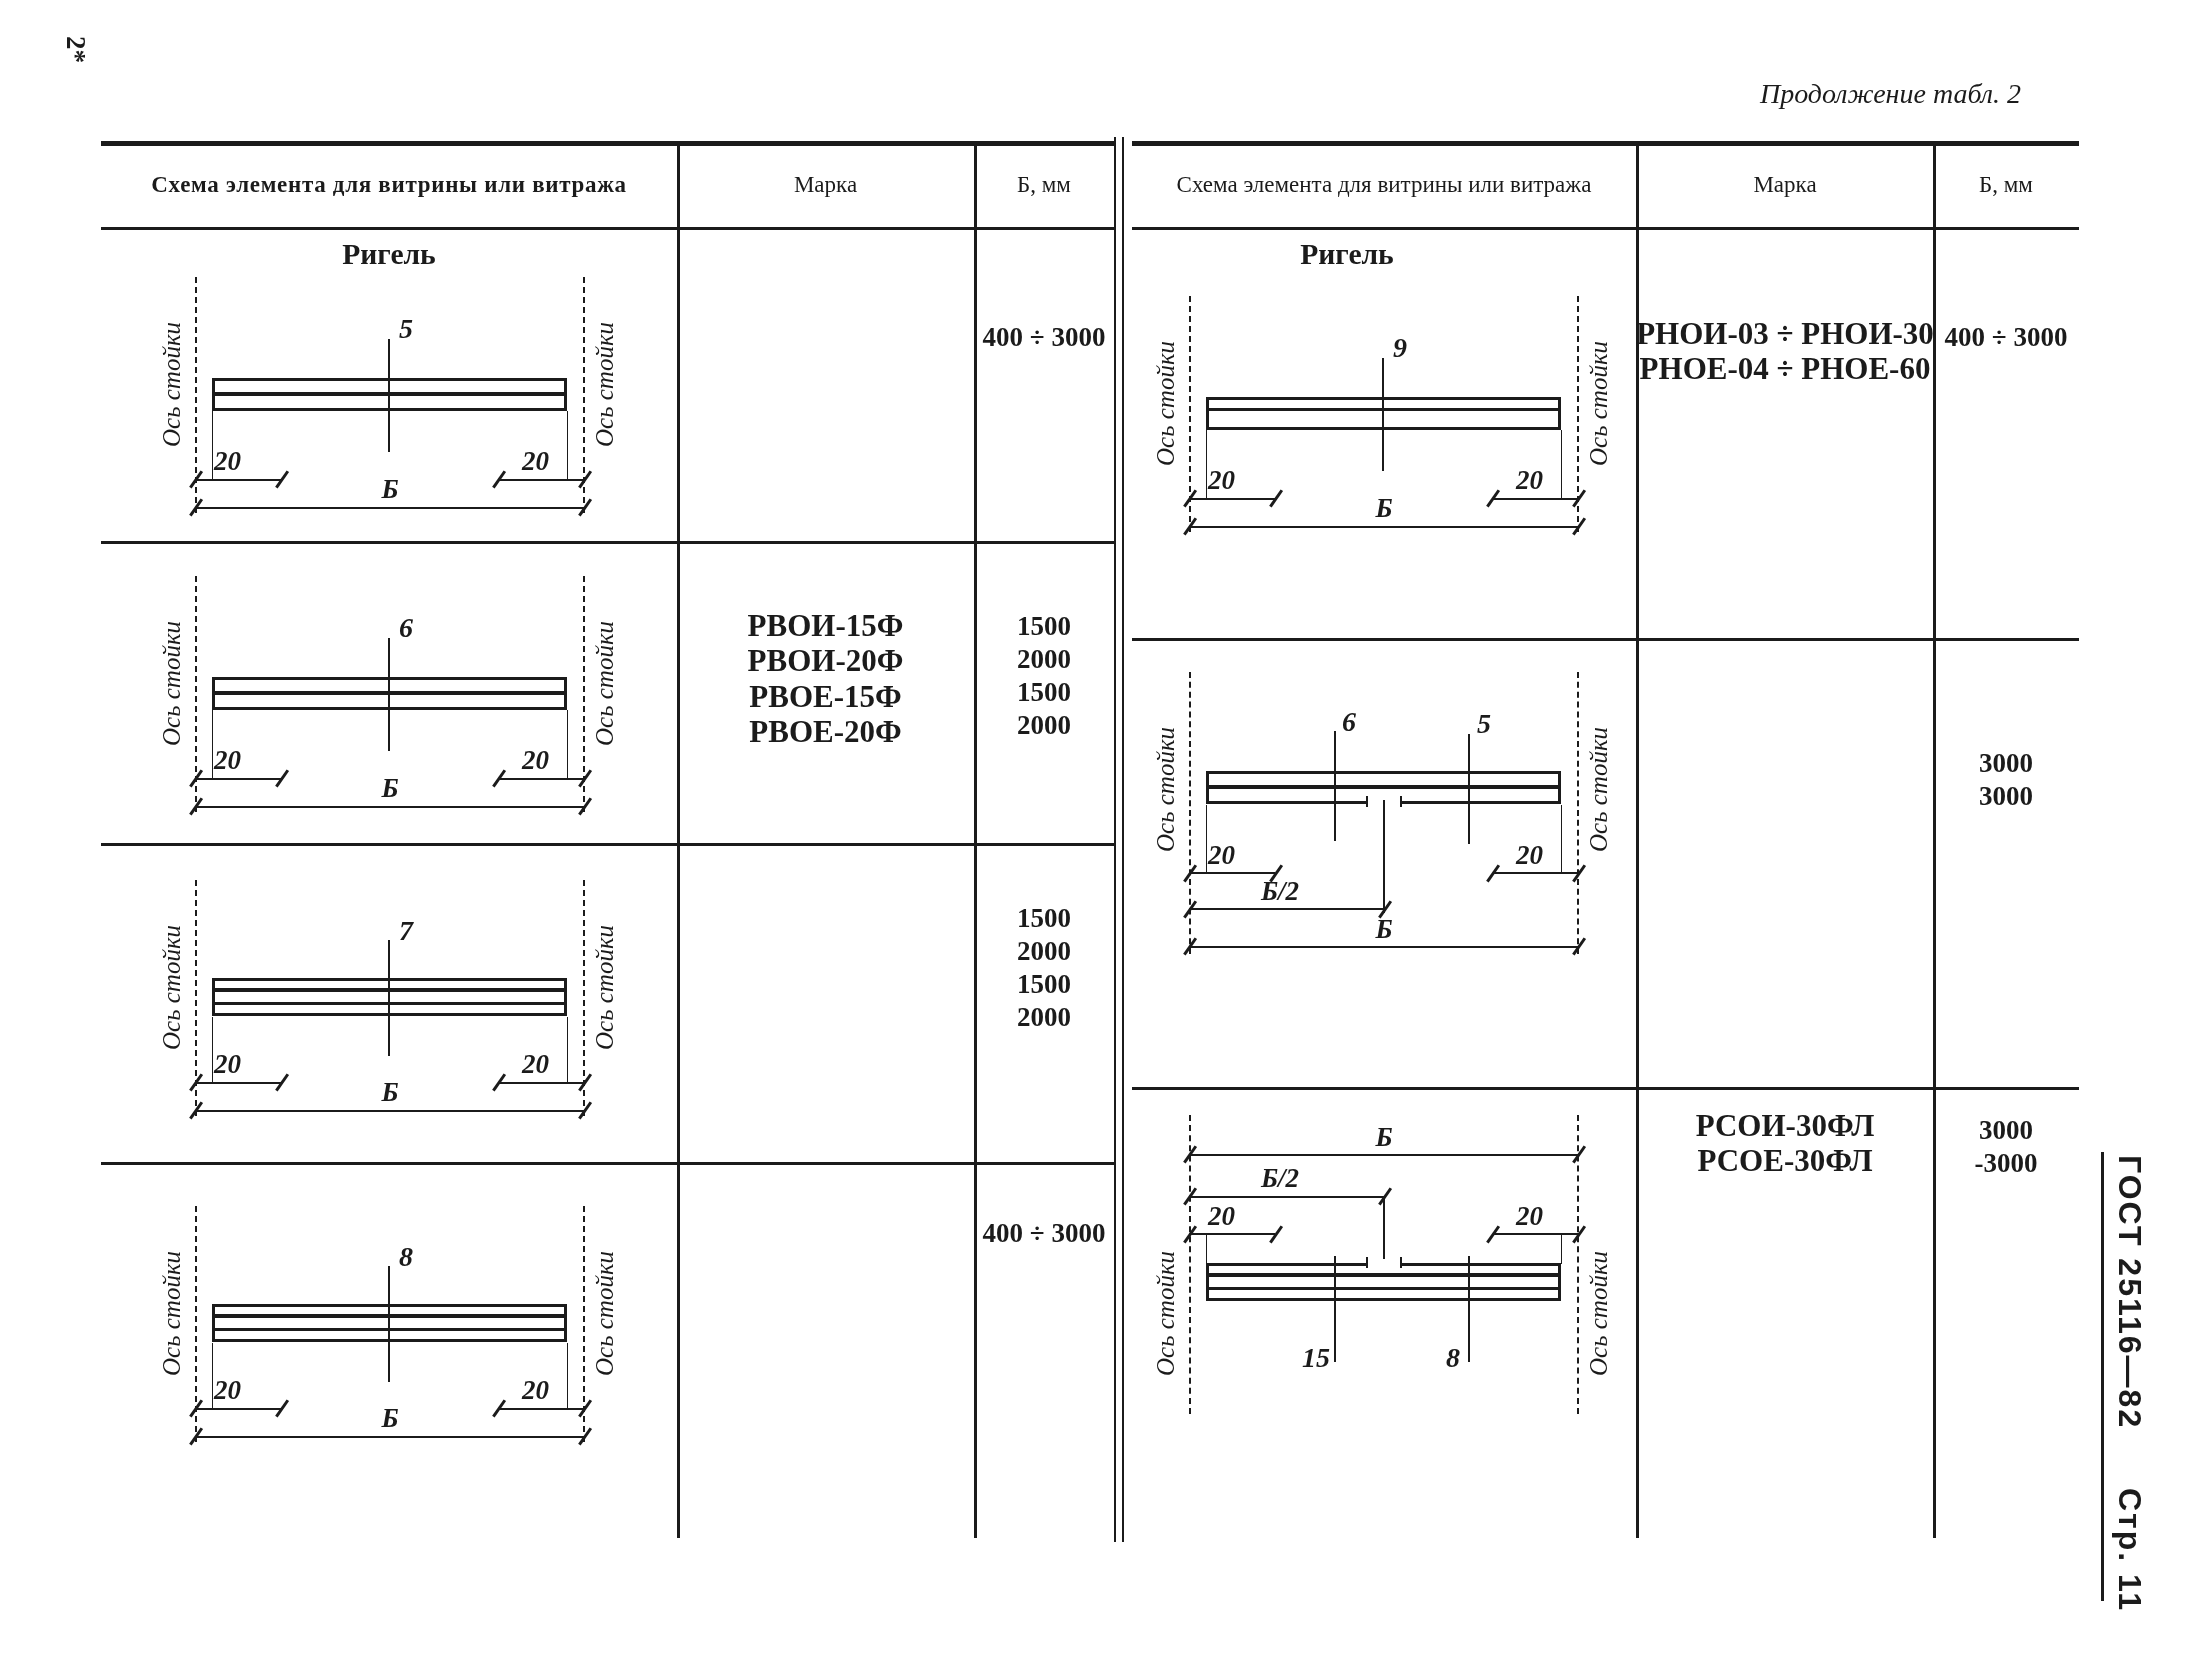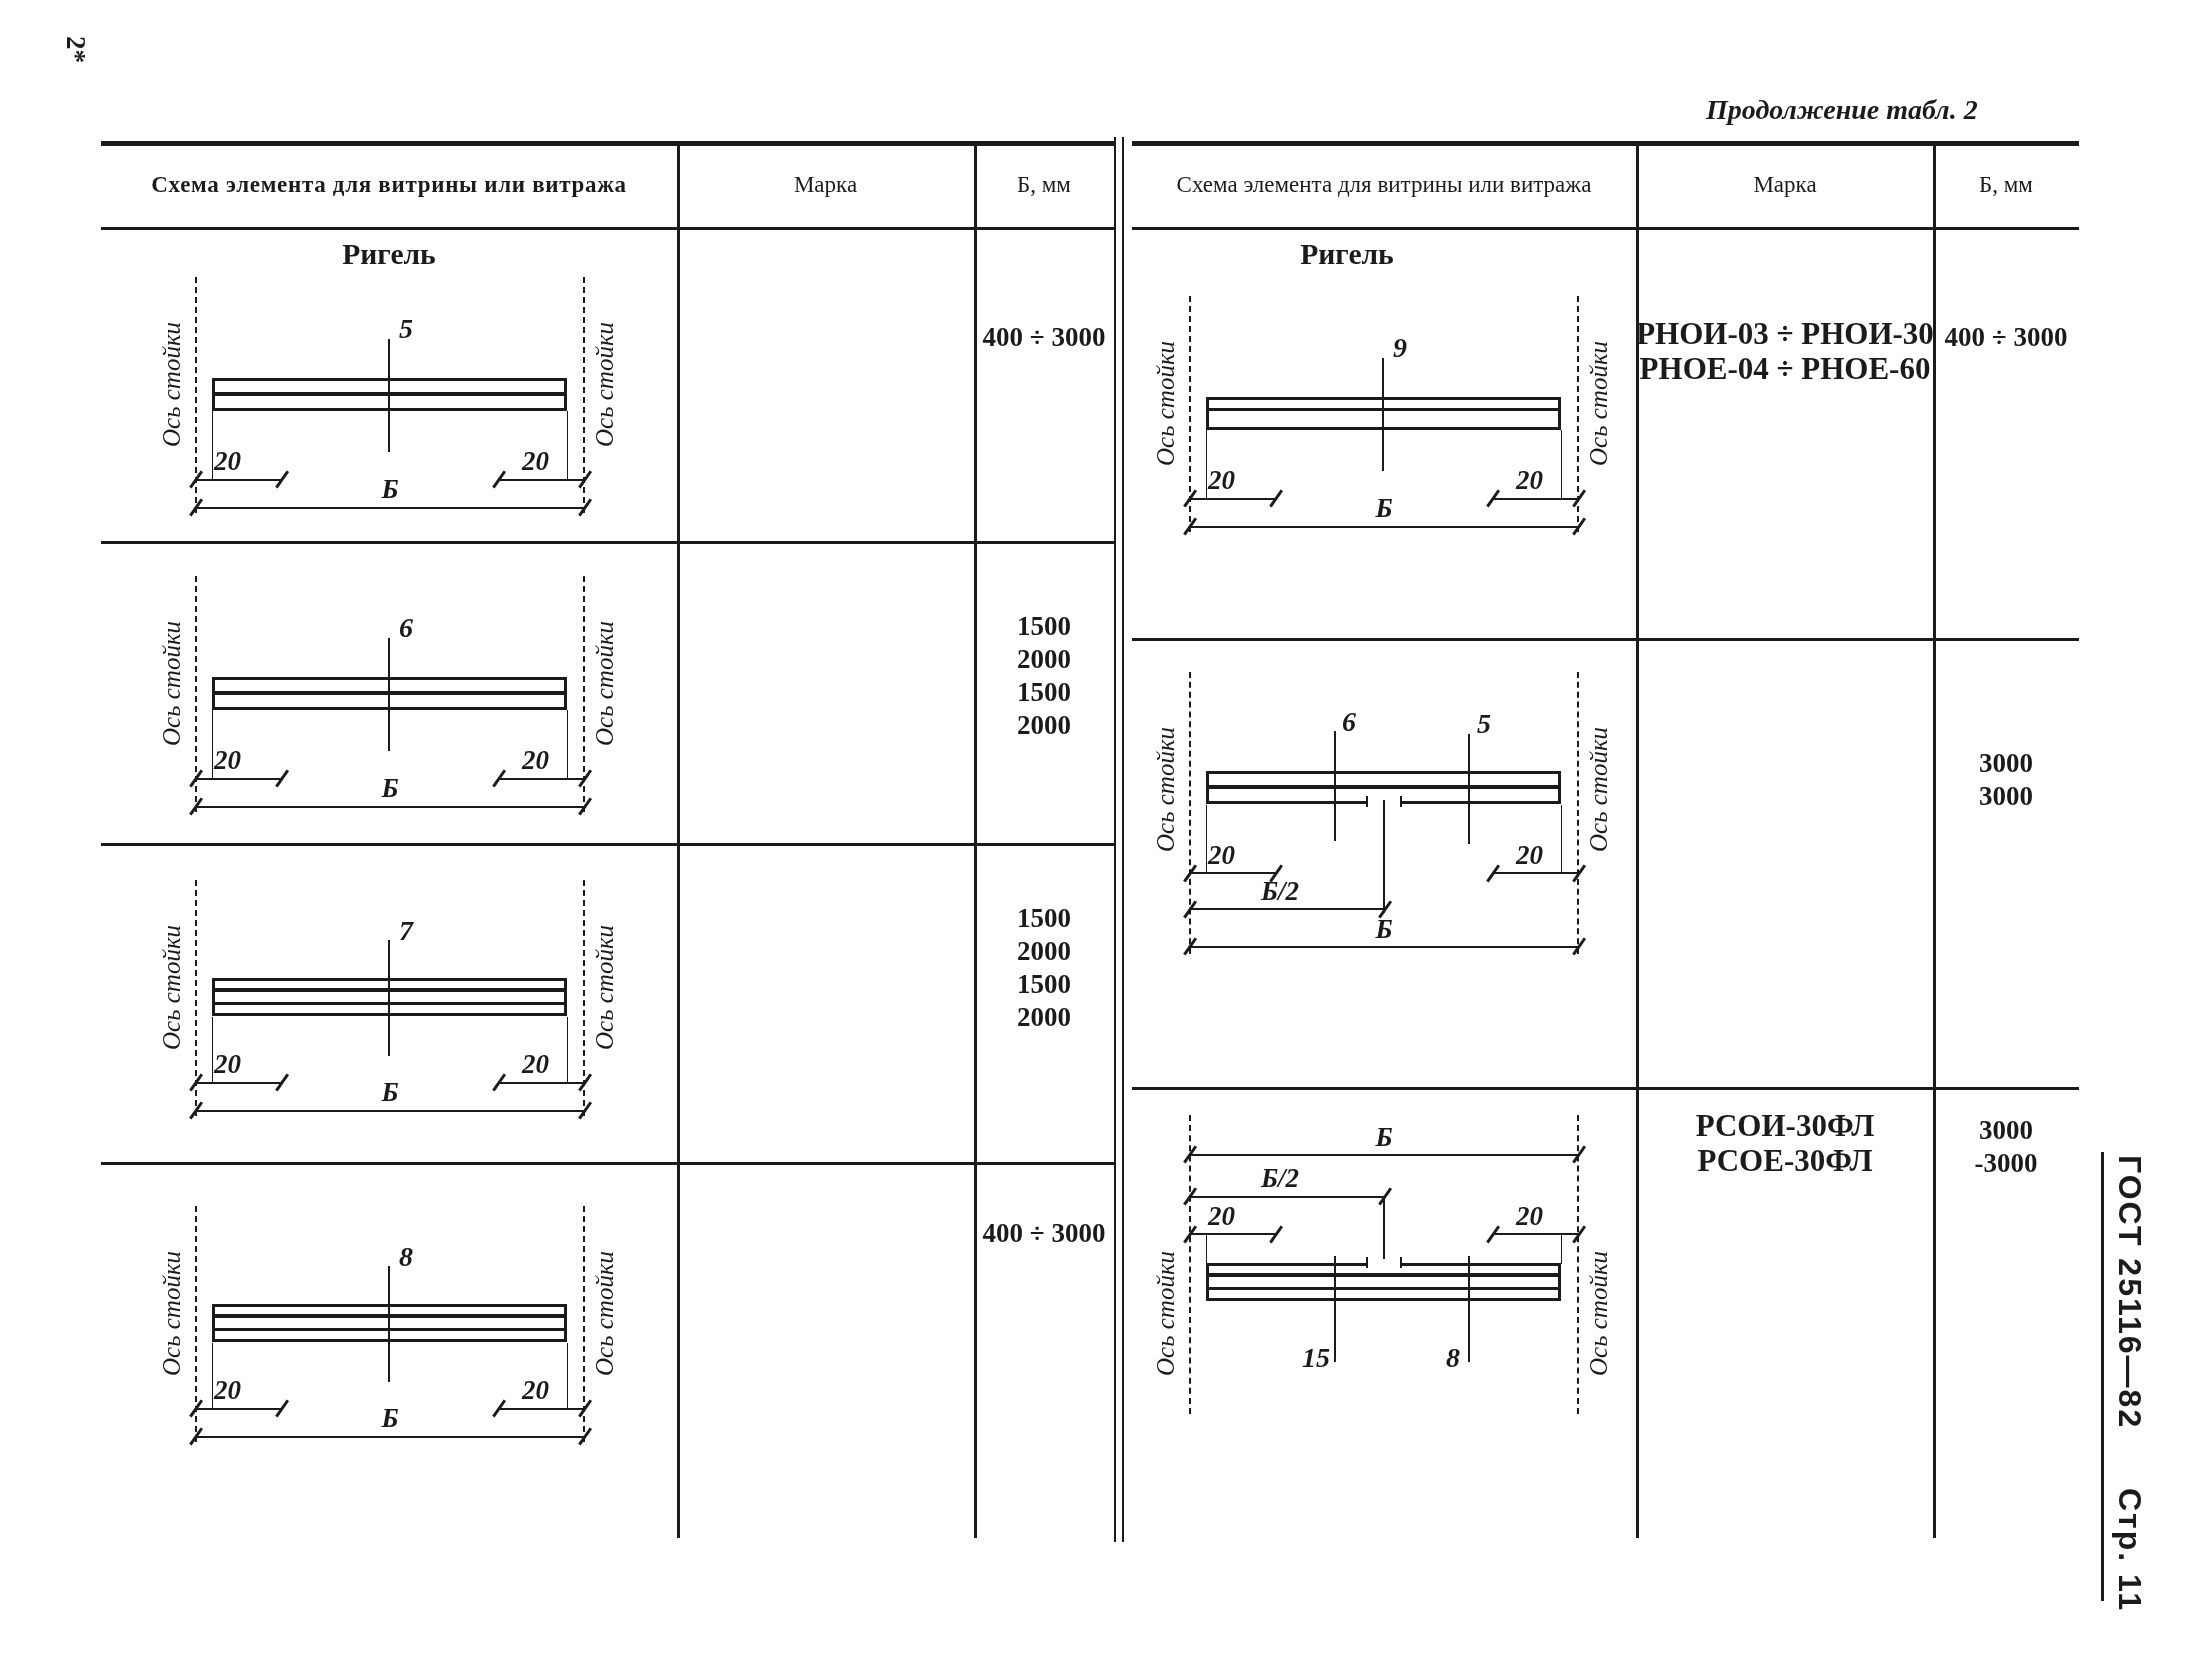--- a/index.html
+++ b/index.html
@@ -29,22 +29,22 @@
   .tickv{position:absolute;width:2px;background:#1b1b1b;}
   .extv{position:absolute;width:1.3px;background:#1b1b1b;}
   .dimh{position:absolute;height:2px;background:#1b1b1b;}
   .slash{position:absolute;width:20px;height:2.7px;background:#1b1b1b;transform:rotate(-55deg);}
   .ticklabel{position:absolute;font-style:italic;font-weight:bold;font-size:28px;}
   .dimlabel{position:absolute;font-style:italic;font-weight:bold;font-size:27px;}
   .c{transform:translateX(-50%);}
 
   
   .corner{position:absolute;left:62px;top:34px;font-weight:bold;font-size:27px;transform:rotate(90deg);}
-  .note{position:absolute;left:1706px;top:94px;width:369px;text-align:left;
-        font-style:italic;font-weight:bold;font-size:28px;white-space:nowrap;}
+  .note{position:absolute;left:1706px;top:78px;width:369px;text-align:center;
+        font-style:italic;font-weight:normal;font-size:28px;white-space:nowrap;}
   .vfoot{position:absolute;writing-mode:vertical-rl;font-family:"Liberation Sans","DejaVu Sans",sans-serif;
          font-weight:bold;font-size:32px;letter-spacing:2px;white-space:nowrap;}
 </style>
 </head>
 <body>
 
 <div class="page">
 
   <div class="corner">2*</div>
   <div class="note">Продолжение табл. 2</div>
@@ -123,20 +123,26 @@
     <div class="slash" style="left:97px;top:201px"></div>
     <div class="dimlabel" style="left:39px;top:169px">20</div>
     <div class="dimh" style="left:324px;top:202px;width:86px"></div>
     <div class="slash" style="left:314px;top:201px"></div>
     <div class="slash" style="left:400px;top:201px"></div>
     <div class="dimlabel" style="left:347px;top:169px">20</div>
     <div class="dimh" style="left:20px;top:230px;width:390px"></div>
     <div class="slash" style="left:10.7px;top:229px"></div>
     <div class="slash" style="left:400px;top:229px"></div>
     <div class="dimlabel c" style="left:215px;top:197px">Б</div>
+  </div>
+  <div class="marks" style="left:677px;top:608px;width:297px">
+    <div>РВОИ-15Ф</div>
+    <div>РВОИ-20Ф</div>
+    <div>РВОЕ-15Ф</div>
+    <div>РВОЕ-20Ф</div>
   </div>
   <div class="bvals" style="left:974px;top:610px;width:140px">
     <div>1500</div>
     <div>2000</div>
     <div>1500</div>
     <div>2000</div>
   </div>
 
   <div class="diag" style="left:175px;top:880px;height:242px">
     <div class="axisv" style="left:20px;top:0;height:236px"></div>

